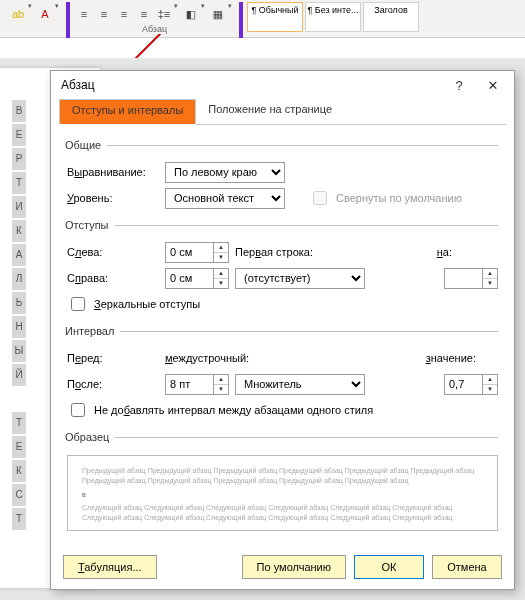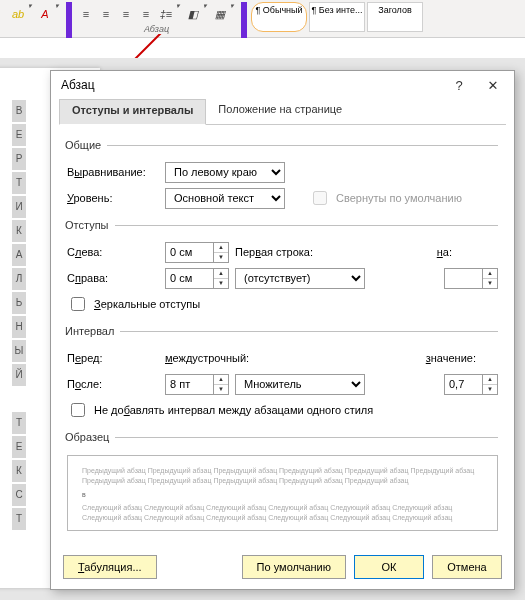--- a/index.html
+++ b/index.html
@@ -1,40 +1,40 @@
 <!DOCTYPE html>
 <html><head>
 <meta charset="utf-8">
 <style>
   * { box-sizing: border-box; font-family: "Segoe UI", Arial, sans-serif; }
   body { margin: 0; width: 525px; height: 600px; background: #fff; overflow: hidden; font-size: 11px; color: #000; }
   
   .ribbon { height: 38px; background: #f3f2f1; border-bottom: 1px solid #d0d0d0; display: flex; align-items: flex-start; padding: 2px 4px 0 4px; position: relative; }
   .rib-btn { width: 18px; height: 20px; margin: 2px 1px; display: inline-flex; align-items: center; justify-content: center; color: #444; }
-  .rib-group { display: flex; flex-direction: column; align-items: center; height: 36px; border-right: 6px solid #6d28d9; padding: 0 4px; font-style: italic; }
+  .rib-group { display: flex; flex-direction: column; align-items: center; height: 36px; border-right: 4px solid #6d28d9; padding: 0 4px; }
   .rib-group .row { display: flex; }
   .rib-group .lbl { font-size: 9px; color: #666; margin-top: -2px; }
   .rib-styles { display: flex; gap: 2px; padding: 0 4px; }
   .style-box { width: 56px; height: 30px; border: 1px solid #d0d0d0; background: #fff; font-size: 9px; text-align: center; padding-top: 2px; overflow: hidden; white-space: nowrap; }
-  .style-box.sel { border-color: #f4b860; border-radius: 12px; }
+  .style-box.sel { border-color: #f4b860; }
   .dd { width: 7px; font-size: 7px; color: #555; }
   .arrow-annot { position: absolute; left: 120px; top: 34px; pointer-events: none; }
   
   .doc-bg { position: absolute; left: 0; top: 58px; right: 0; bottom: 0; background: #e6e6e6; }
   .page { position: absolute; left: -20px; top: 10px; width: 120px; height: 520px; background: #fff; box-shadow: 0 0 4px rgba(0,0,0,.2); }
   .vtxt { position: absolute; left: 12px; top: 100px; width: 14px; }
   .vtxt span { display: block; width: 14px; height: 22px; background: #d6d6d6; color: #555; font-size: 10px; text-align: center; line-height: 22px; margin-bottom: 2px; }
   
   .dlg { position: absolute; left: 50px; top: 70px; width: 465px; height: 520px; background: #fff; border: 1px solid #9b9b9b; box-shadow: 3px 3px 10px rgba(0,0,0,.25); }
   .dlg-title { height: 28px; display: flex; align-items: center; padding: 0 4px 0 10px; }
   .dlg-title .t { flex: 1; font-size: 12px; }
   .dlg-title .btn { width: 34px; height: 26px; display: flex; align-items: center; justify-content: center; font-size: 13px; color: #333; }
   .tabs { display: flex; height: 26px; margin: 0 8px; border-bottom: 1px solid #c9c9c9; }
   .tab { padding: 4px 12px; font-size: 11px; color: #333; }
-  .tab.act { border: 1px solid #c9c9c9; border-bottom: 1px solid #fff; background: #e5e5e5; margin-bottom: -1px; font-weight: bold; }
+  .tab.act { border: 1px solid #c9c9c9; border-bottom: 1px solid #fff; background: #f97316; margin-bottom: -1px; }
   .body { padding: 8px 16px; }
   fieldset { border: none; border-top: 1px solid #c0c0c0; margin: 6px 0 2px 0; padding: 8px 0 2px 0; }
   legend { padding: 0 6px 0 0; font-size: 11px; color: #333; margin-left: -2px; }
   .frow { display: flex; align-items: center; height: 26px; gap: 6px; }
   .flab { width: 92px; }
   .u { text-decoration: underline; }
   select.inp, input.inp { height: 21px; border: 1px solid #9b9b9b; background: #fff; font-size: 11px; padding: 0 4px; }
   .sel-wide { width: 120px; }
   .spin { display: inline-flex; }
   .spin input { width: 48px; height: 21px; border: 1px solid #9b9b9b; border-right: none; font-size: 11px; padding: 0 4px; }

